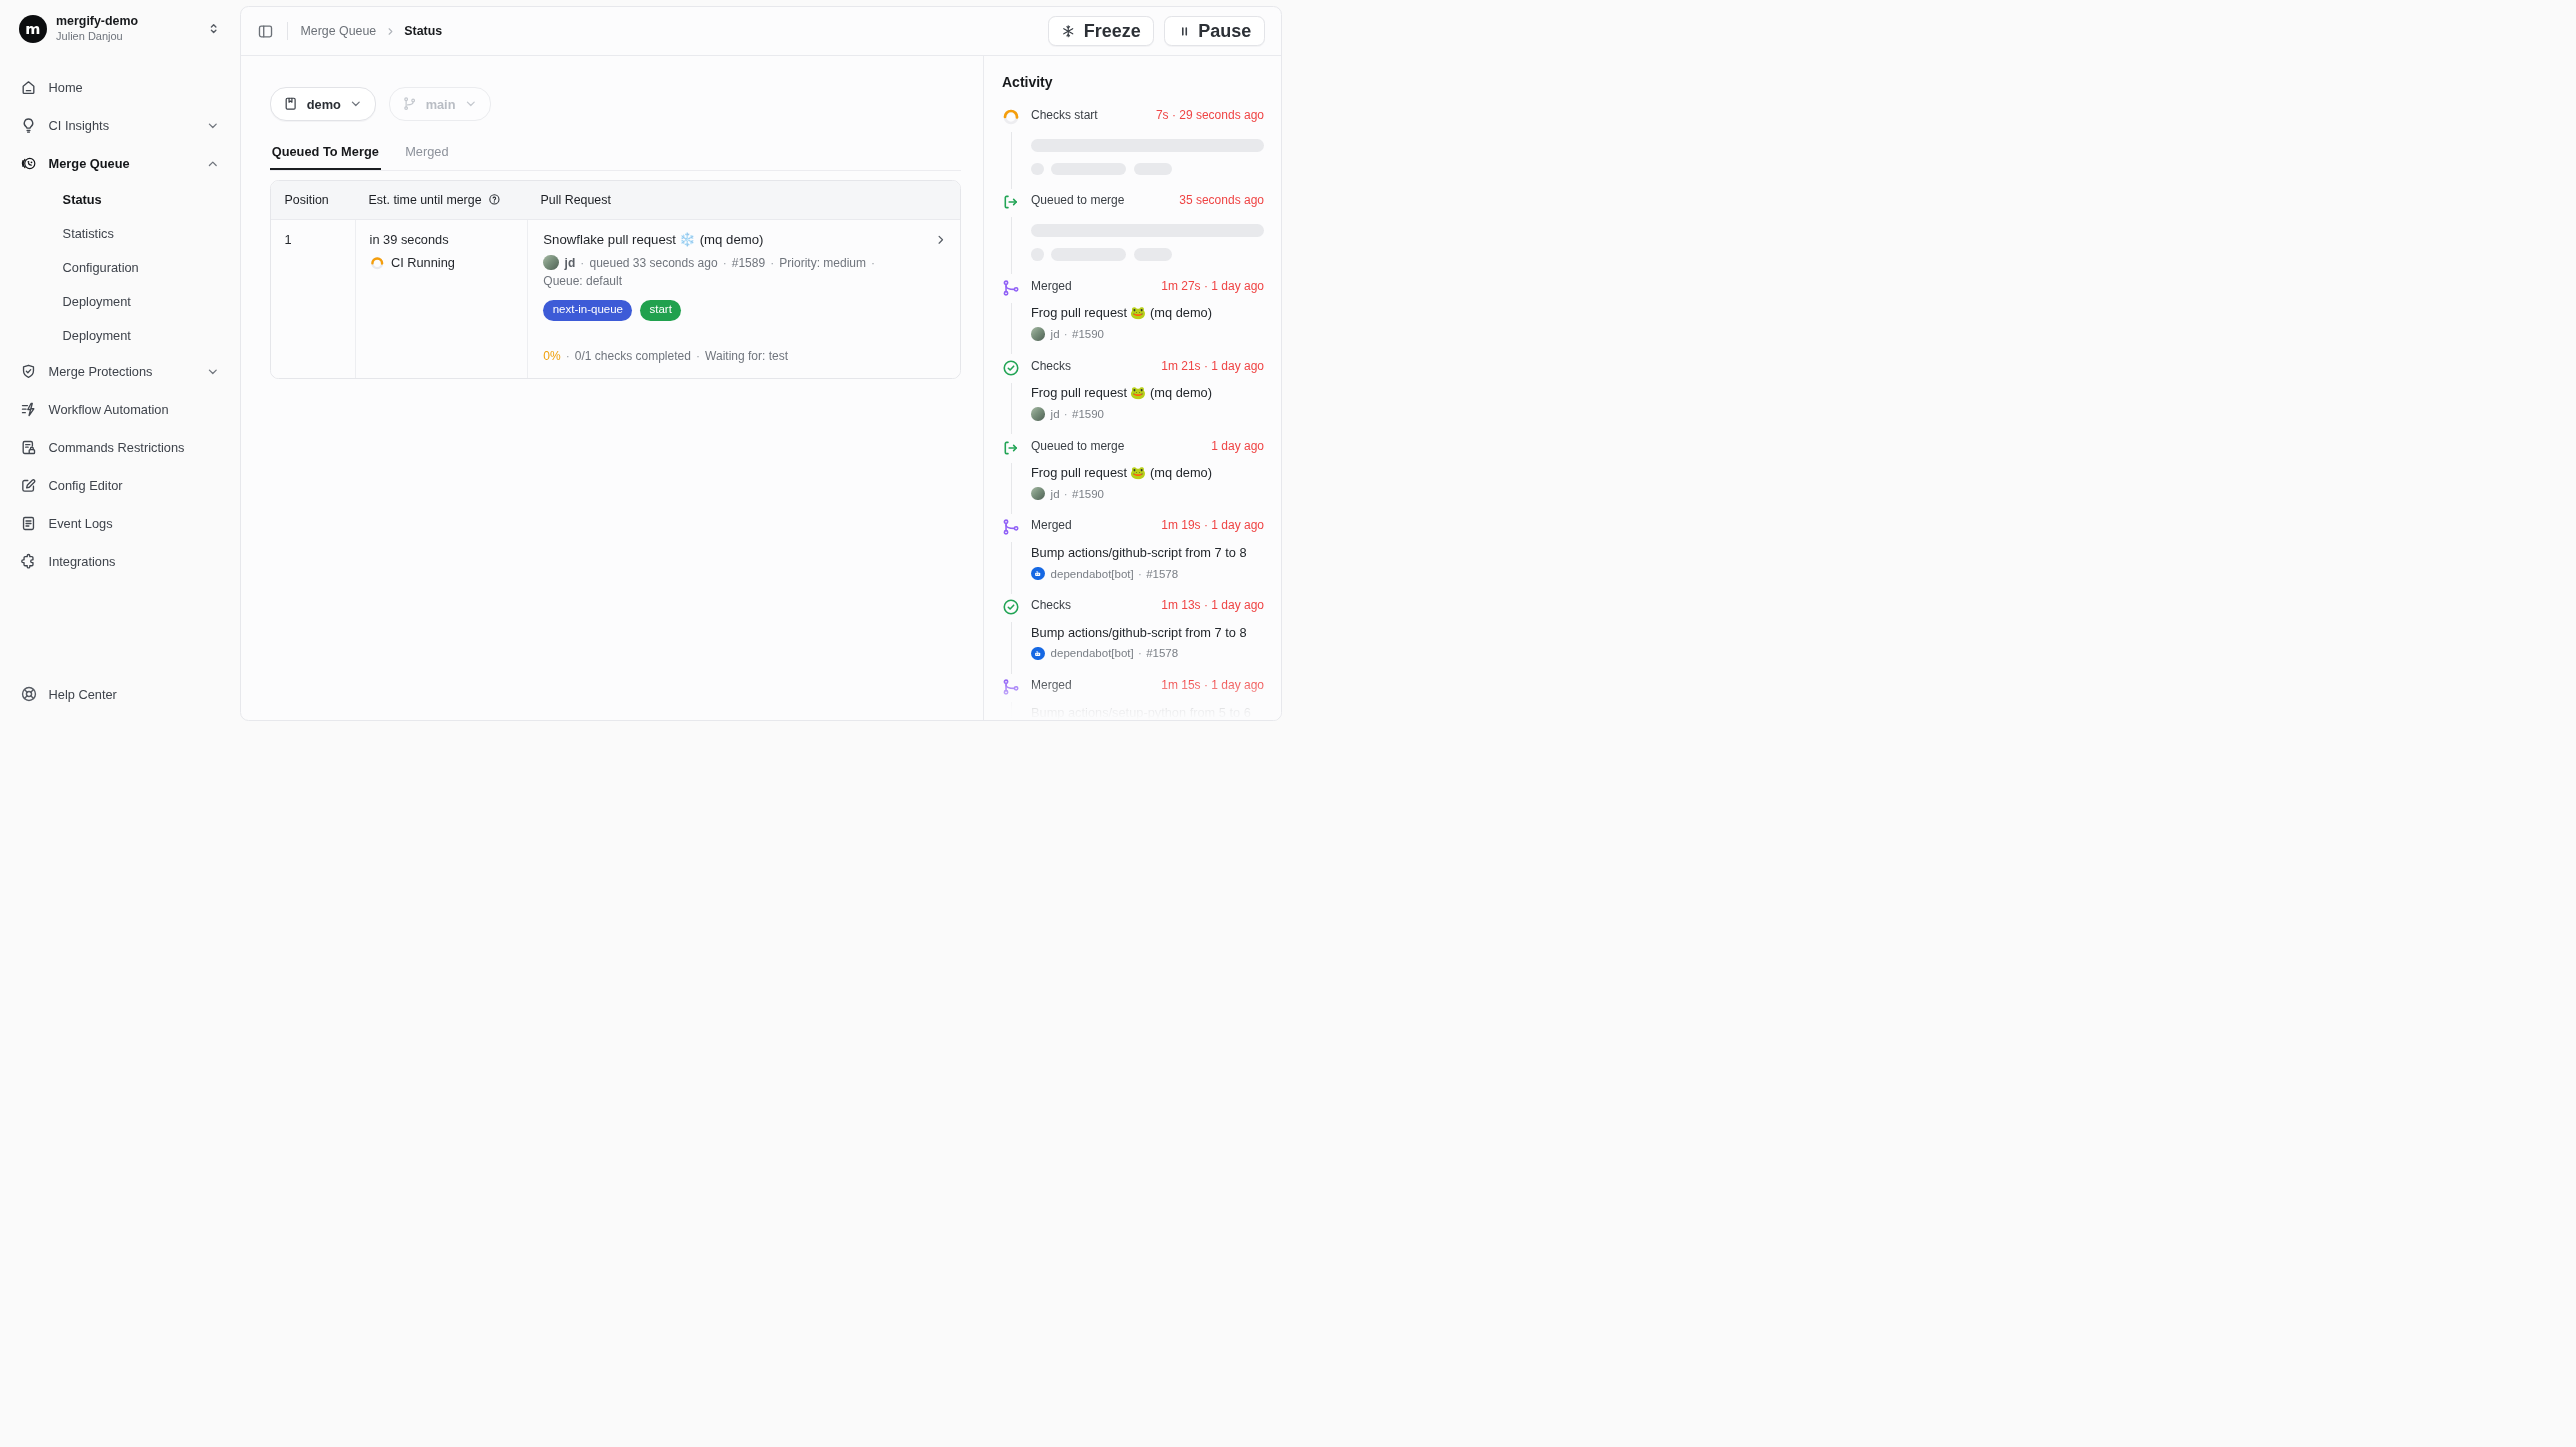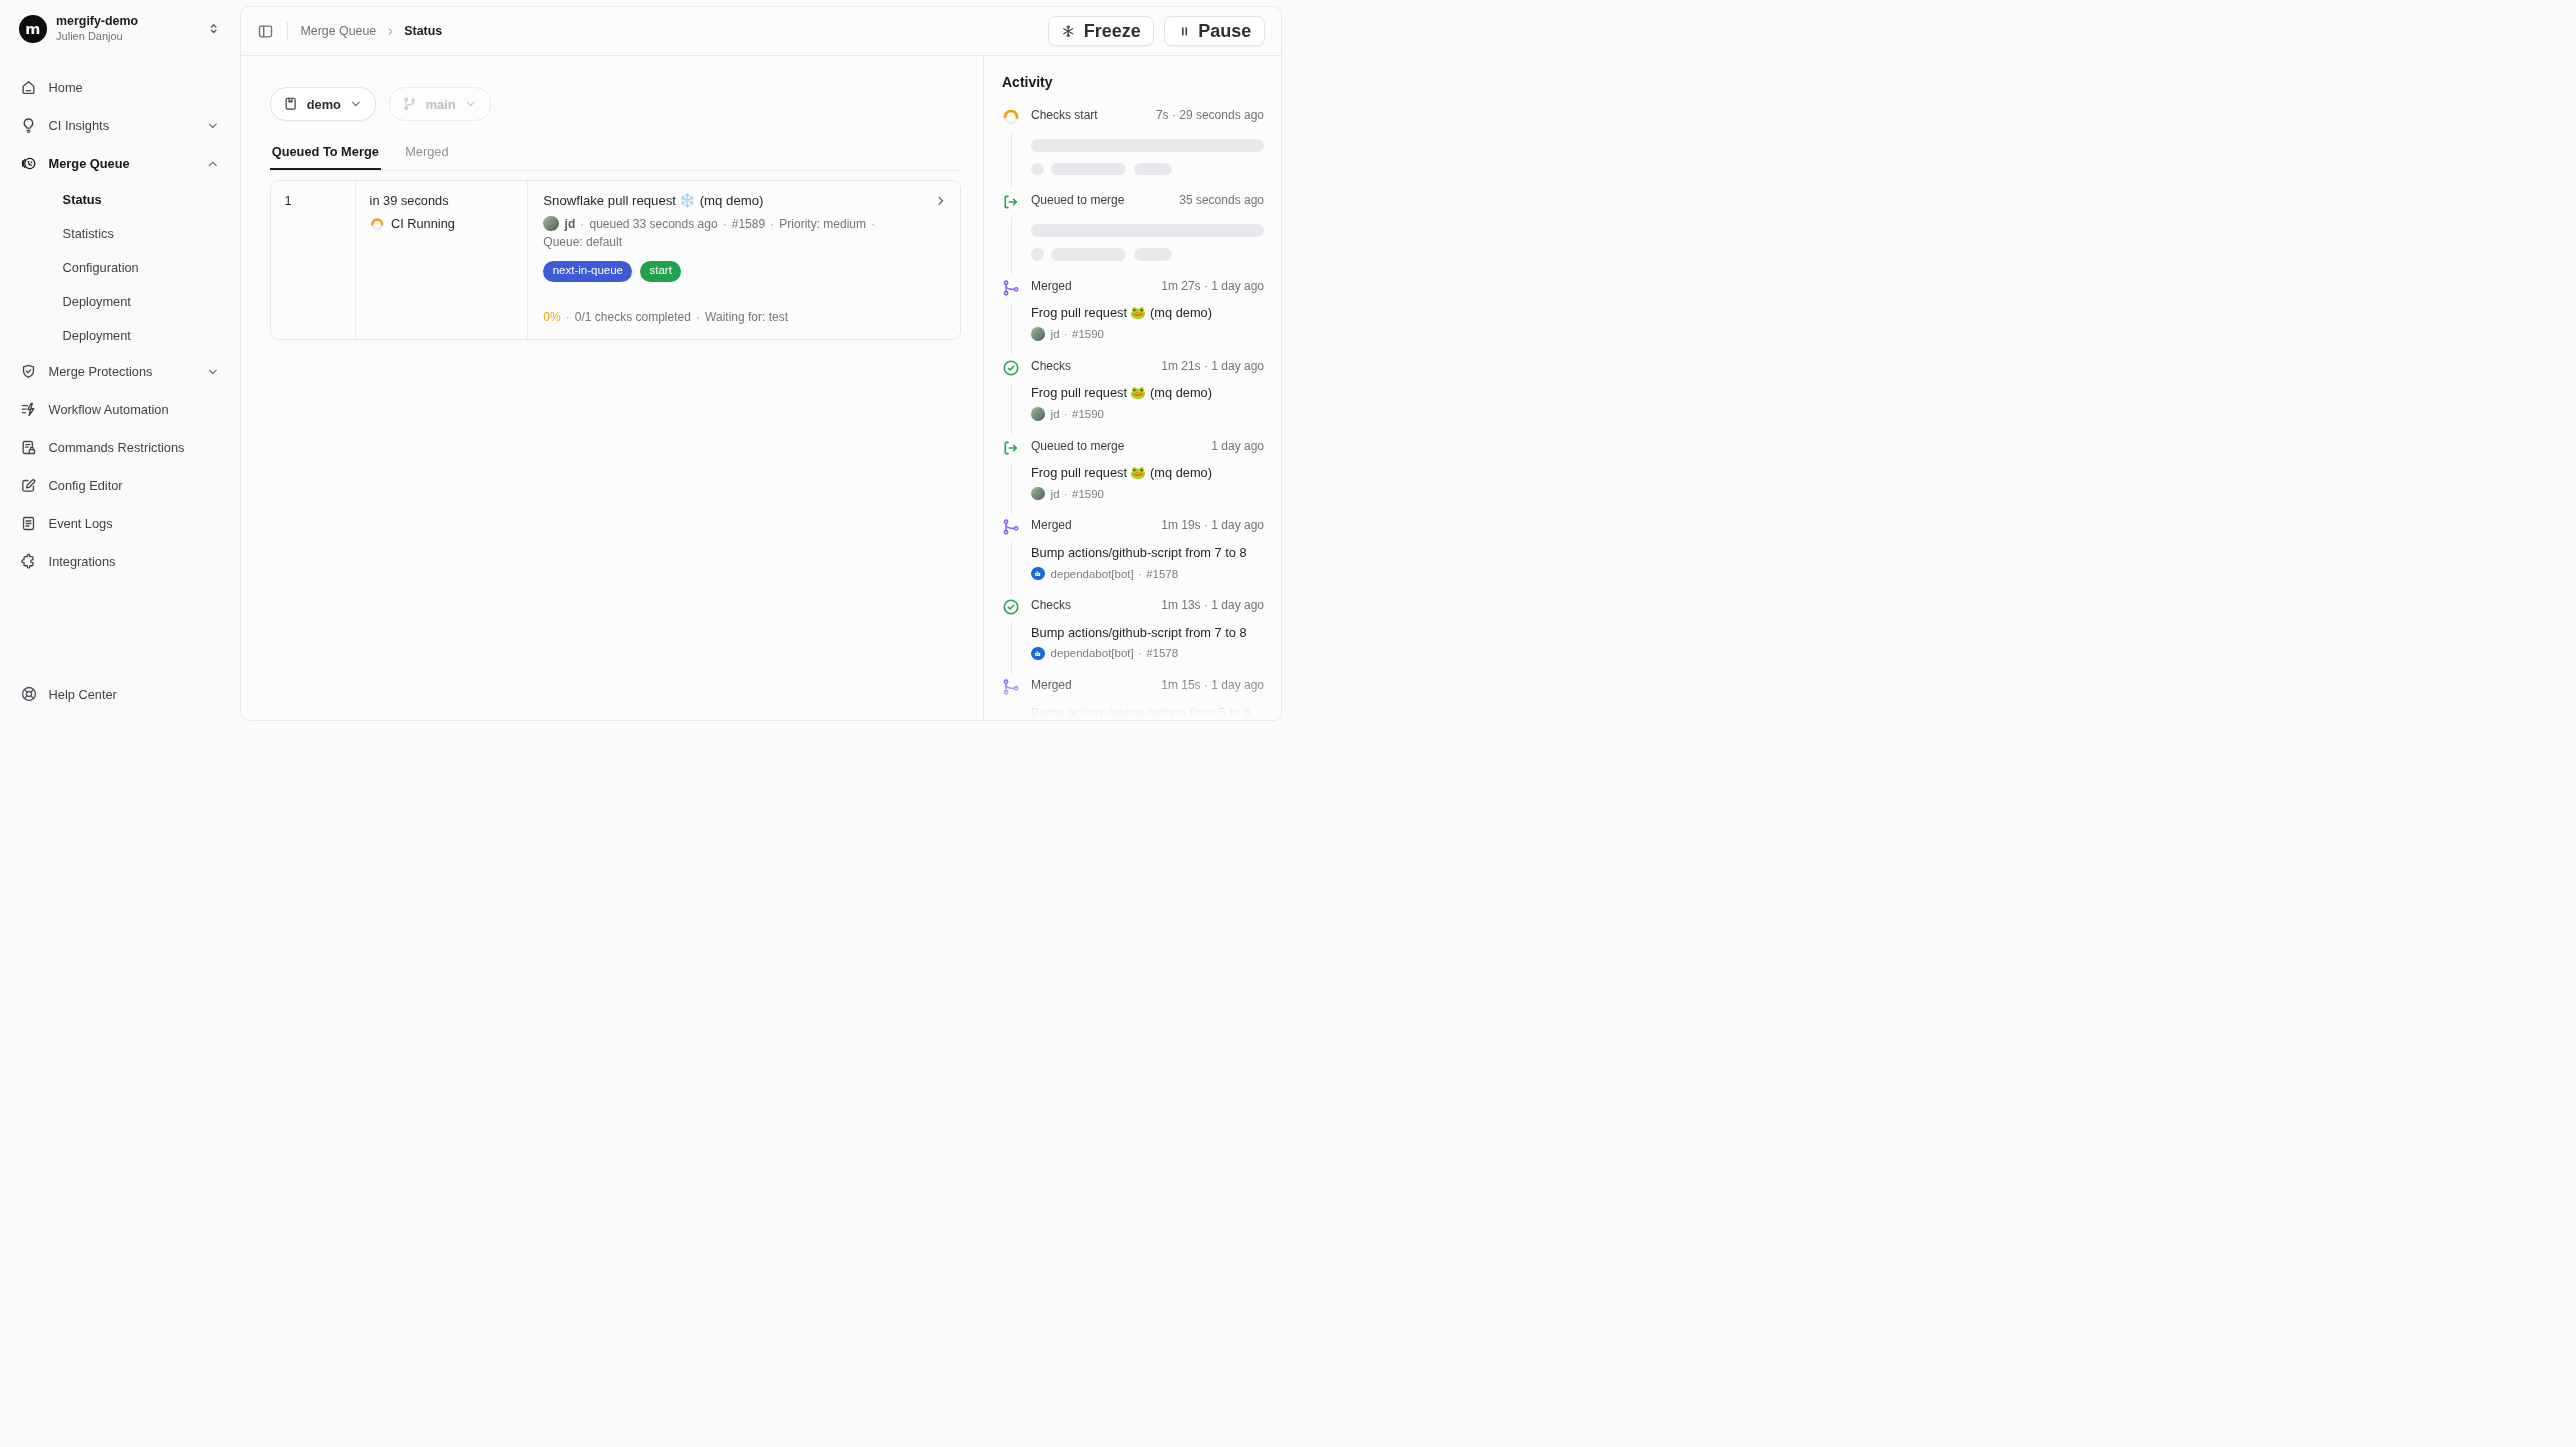--- a/index.html
+++ b/index.html
@@ -177,21 +177,21 @@
     width:1.3px; background:#e6e7ea;
   }
   .act-item:last-child::before { bottom:-8.5px; }
   .act-icon { grid-column:1; width:18px; height:18px; margin-top:0; }
   .ic-spinner { color:#f59e0b; }
   .ic-queue { color:#22a455; }
   .ic-merge { color:#9061f6; }
   .ic-check { color:#22a455; }
   .act-head { grid-column:2; display:flex; align-items:baseline; }
   .act-title { font-size:12px; color:#3a3f45; }
-  .act-time { margin-left:auto; font-size:12px; color:#737373; white-space:nowrap; padding-left:6.8px; }
+  .act-time { margin-left:auto; font-size:12px; color:#ef4444; white-space:nowrap; padding-left:6.8px; }
   .act-body { grid-column:2; }
   .skel-bar { height:12.8px; border-radius:6.8px; background:#e8e9ec; }
   .w-full { width:100%; margin-top:12.8px; }
   .w-md { width:75px; }
   .w-sm { width:38px; }
   .skel-row { display:flex; align-items:center; gap:7.7px; margin-top:11px; }
   .skel-circle { width:12.8px; height:12.8px; border-radius:50%; background:#e8e9ec; flex:0 0 auto; }
   .act-pr { margin-top:8.5px; font-size:12.8px; color:#23272c; }
   .act-sub { margin-top:6.8px; display:flex; align-items:center; font-size:11.5px; color:#7a7f86; }
   .act-sub .avatar { width:13.6px; height:13.6px; vertical-align:-2.6px; margin-right:6px; }
@@ -450,20 +450,38 @@
             </span>
         </button>
       </div>
 
       <div class="tabs">
         <div class="tab active">Queued To Merge</div>
         <div class="tab">Merged</div>
       </div>
 
       <div class="queue-table">
+        <div class="thead">
+          <div class="th">
+              <span>Position</span>
+            </div>
+          <div class="th">
+            <span>Est. time until merge</span>
+            <span class="qicon">
+                <svg width="12.8" height="12.8" viewBox="0 0 24 24" fill="none" stroke="currentColor" stroke-width="2" stroke-linecap="round" stroke-linejoin="round">
+                  <circle cx="12" cy="12" r="8.6"></circle>
+                  <path d="M9.6 9.4a2.4 2.4 0 0 1 4.7.7c0 1.6-2.3 2-2.3 3.3"></path>
+                  <circle cx="12" cy="16.9" r="0.4" fill="currentColor"></circle>
+                </svg>
+              </span>
+          </div>
+          <div class="th">
+              <span>Pull Request</span>
+            </div>
+        </div>
 
         <div class="trow">
           <div class="cell cell-pos">1</div>
           <div class="cell cell-est">
             <div>in 39 seconds</div>
             <div class="est-status">
               <span>
                   <svg width="14.5" height="14.5" viewBox="0 0 24 24" fill="none">
                     <circle cx="12" cy="12" r="8" stroke="#e8e9ec" stroke-width="4"></circle>
                     <circle cx="12" cy="12" r="8" stroke="#f59e0b" stroke-width="4" stroke-linecap="round" stroke-dasharray="25 25.3" transform="rotate(-180 12 12)"></circle>

